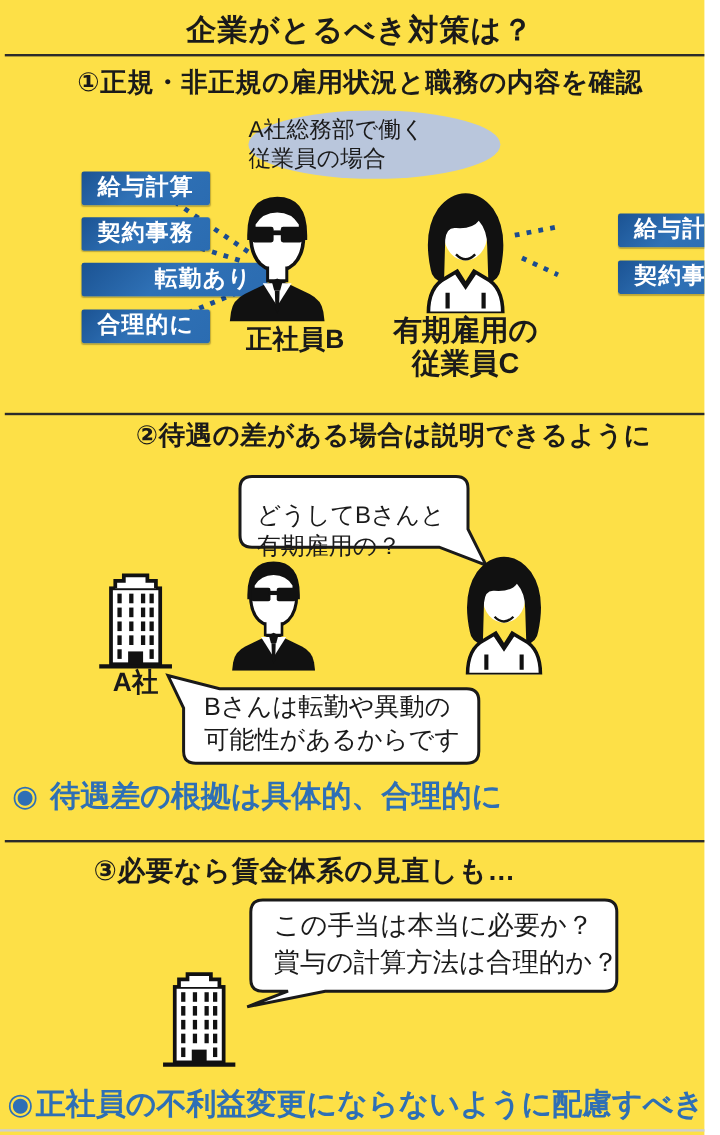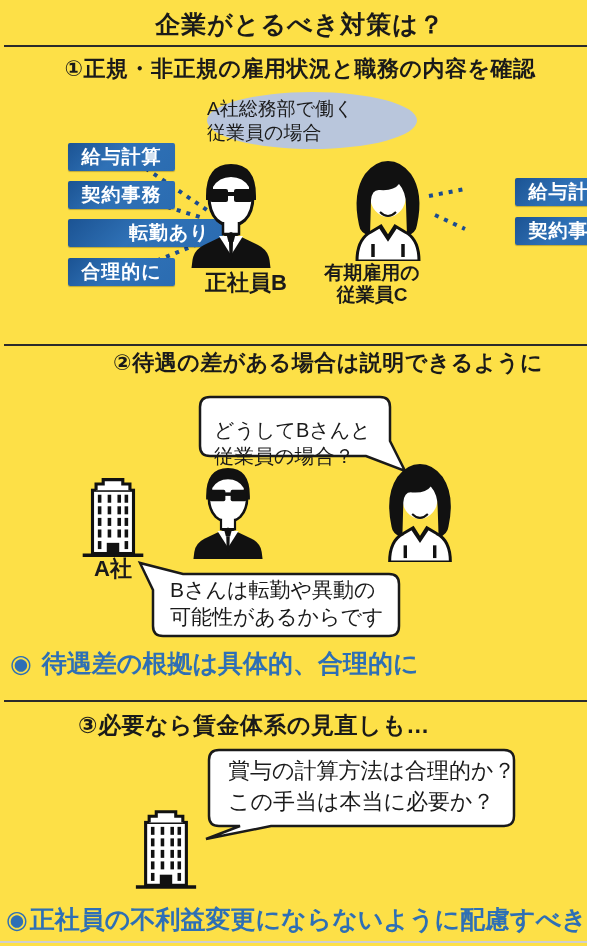--- a/index.html
+++ b/index.html
@@ -82,34 +82,34 @@
 
   <svg class="abs" style="left:347px;top:159px;" width="82" height="102" viewBox="0 0 82 102">
     <ellipse cx="41" cy="37" rx="18" ry="21" fill="#fff"></ellipse>
     <path d="M12,66 Q5,34 18,15 Q28,2 41,2 Q54,2 64,15 Q77,34 70,66 Q69,74 60,77 L59,46 Q59,33 52,25 Q47,32 33,31 Q25,30 24,41 L23,77 Q13,74 12,66 Z" fill="#111"></path>
     <path d="M33,53 Q41,61 49,53" stroke="#111" stroke-width="2" fill="none"></path>
     <path d="M10,102 Q10,80 24,73 L34,67 L41,78 L48,67 L58,73 Q72,80 72,102 Z" fill="#fff" stroke="#111" stroke-width="3"></path>
     <path d="M33,68 L41,80 L49,68" stroke="#111" stroke-width="3" fill="none"></path>
     <line x1="26" y1="85" x2="26" y2="98" stroke="#111" stroke-width="3.5"></line>
     <line x1="56" y1="85" x2="56" y2="98" stroke="#111" stroke-width="3.5"></line>
   </svg>
-  <div class="abs caption" style="left:310px;top:262px;width:124px;font-size:19px;">
+  <div class="abs caption" style="left:326px;top:262px;width:124px;font-size:24px;">
     <div>有期雇用の</div>
     <div>従業員C</div>
   </div>
 
   <div class="abs hr" style="top:344px;"></div>
   <div class="abs sec-heading" style="top:348px;padding-left:28px;">②待遇の差がある場合は説明できるように</div>
 
   <svg class="abs" style="left:198px;top:395px;" width="212" height="82" viewBox="0 0 212 82">
     <path d="M12,2 H182 Q192,2 192,12 V46 L207,76 L168,61 H12 Q2,61 2,51 V12 Q2,2 12,2 Z" fill="#fff" stroke="#1a1a1a" stroke-width="2.5"></path>
   </svg>
   <div class="abs bubble-text" style="left:214px;top:417px;">
     <div>どうしてBさんと</div>
-    <div>従業員の場合？</div>
+    <div>有期雇用の？</div>
   </div>
 
   <svg class="abs" style="left:80px;top:476px;" width="66" height="82" viewBox="0 0 70 92">
     <rect x="12" y="16" width="46" height="71" fill="#fff" stroke="#111" stroke-width="3.5"></rect>
     <path d="M16,16 V9 H24 V4 H46 V9 H54 V16" fill="#fff" stroke="#111" stroke-width="3.5"></path>
     <g fill="#111">
       <rect x="18" y="21" width="4" height="9"></rect>
         <rect x="29" y="21" width="4" height="9"></rect>
         <rect x="40" y="21" width="4" height="9"></rect>
         <rect x="48" y="21" width="4" height="9"></rect>
@@ -169,22 +169,22 @@
     <span>待遇差の根拠は具体的、合理的に</span>
   </div>
 
   <div class="abs hr" style="top:700px;"></div>
   <div class="abs sec-heading-left" style="left:78px;top:710px;">③必要なら賃金体系の見直しも…</div>
 
   <svg class="abs" style="left:205px;top:746px;" width="315" height="98" viewBox="0 0 315 98">
     <path d="M14,4 H299 Q309,4 309,14 V70 Q309,80 299,80 H66 L1,93 L35,80 H14 Q4,80 4,70 V14 Q4,4 14,4 Z" fill="#fff" stroke="#1a1a1a" stroke-width="2.5"></path>
   </svg>
   <div class="abs bubble-text" style="left:228px;top:755px;font-size:22px;line-height:31px;">
+    <div>この手当は本当に必要か？</div>
     <div>賞与の計算方法は合理的か？</div>
-    <div>この手当は本当に必要か？</div>
   </div>
 
   <svg class="abs" style="left:135px;top:806px;" width="62" height="86" viewBox="0 0 70 92">
     <rect x="12" y="16" width="46" height="71" fill="#fff" stroke="#111" stroke-width="3.5"></rect>
     <path d="M16,16 V9 H24 V4 H46 V9 H54 V16" fill="#fff" stroke="#111" stroke-width="3.5"></path>
     <g fill="#111">
       <rect x="18" y="21" width="4" height="9"></rect>
         <rect x="29" y="21" width="4" height="9"></rect>
         <rect x="40" y="21" width="4" height="9"></rect>
         <rect x="48" y="21" width="4" height="9"></rect>

